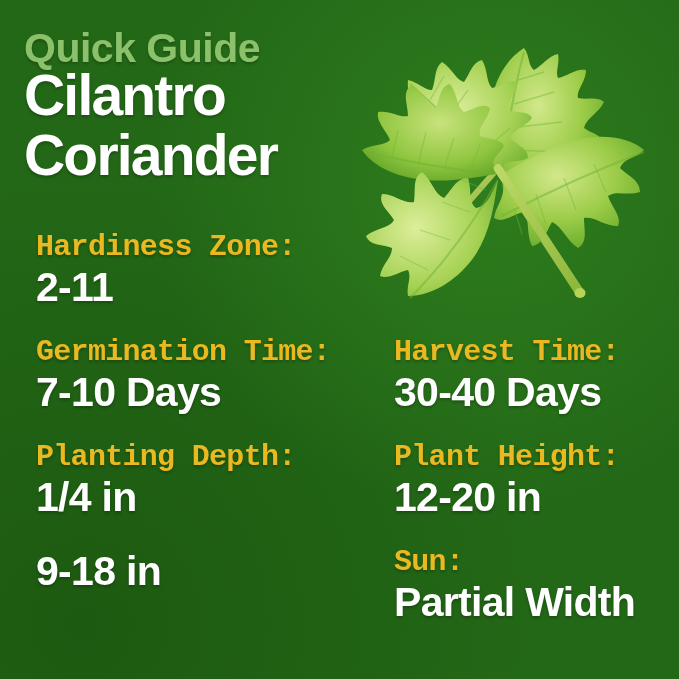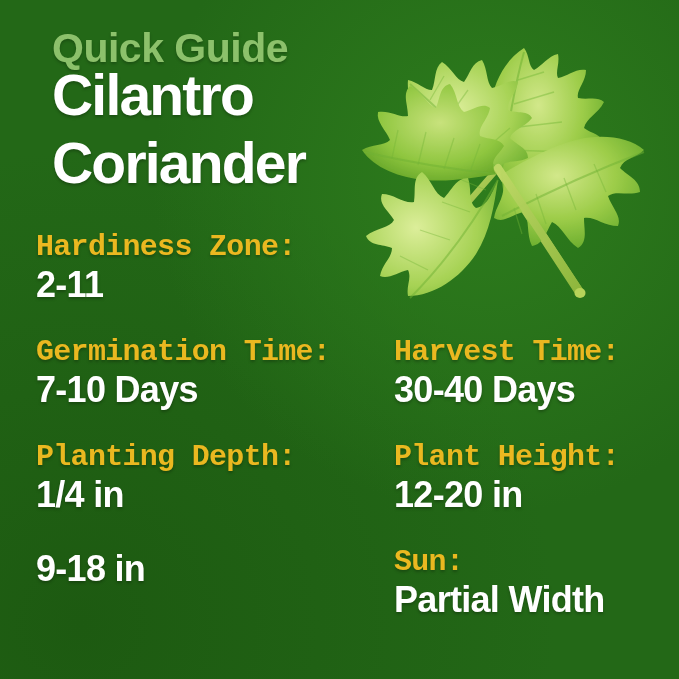--- a/index.html
+++ b/index.html
@@ -18,42 +18,42 @@
     overflow: hidden;
     background: #236817;
     background-image:
       radial-gradient(circle at 72% 26%, #2e7d1d 0%, rgba(46,125,29,0) 48%),
       radial-gradient(circle at 12% 92%, #1d5a11 0%, rgba(29,90,17,0) 55%);
   }
 
   
   .header {
     position: absolute;
-    left: 52px;
+    left: 24px;
     top: 28px;
     width: 340px;
   }
   .kicker {
     font-size: 41px;
     line-height: 0.98;
     font-weight: 700;
     letter-spacing: -0.5px;
     color: #8cc16b;
     text-shadow: 0 2px 3px rgba(0,0,0,0.22);
   }
   .title-line {
     font-size: 57px;
     line-height: 0.98;
     font-weight: 800;
     letter-spacing: -1.8px;
     color: #ffffff;
     text-shadow: 0 2px 3px rgba(0,0,0,0.25);
   }
   .title-line.first { margin-top: 0; }
-  .title-line.second { margin-top: 12px; }
+  .title-line.second { margin-top: 4px; }
 
   
   .leaf-art {
     position: absolute;
     left: 348px;
     top: 18px;
     width: 320px;
     height: 305px;
     pointer-events: none;
   }
@@ -78,21 +78,21 @@
     line-height: 1.04;
     font-weight: 700;
     letter-spacing: -0.7px;
     color: #eab820;
     text-shadow: 0 2px 3px rgba(0,0,0,0.25);
     white-space: nowrap;
     font-family: Liberation Mono, monospace;
   }
   .fact-value {
     margin-top: 3px;
-    font-size: 36px;
+    font-size: 41px;
     line-height: 1.04;
     font-weight: 700;
     letter-spacing: -0.7px;
     color: #ffffff;
     text-shadow: 0 2px 3px rgba(0,0,0,0.25);
     white-space: nowrap;
   }
 </style>
 </head>
 <body>

